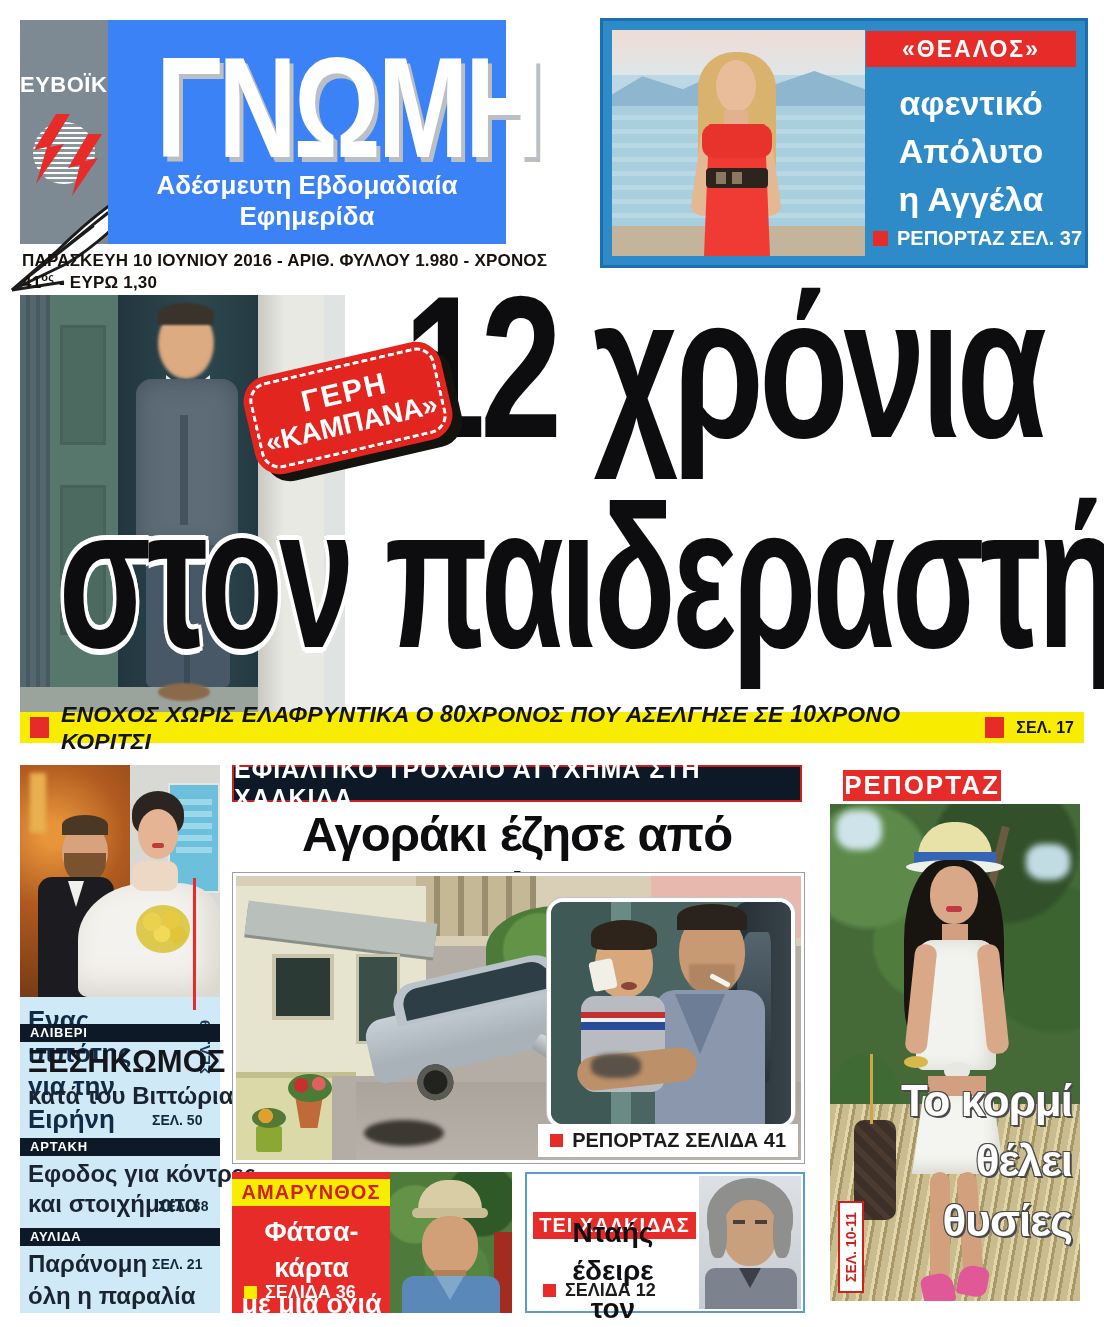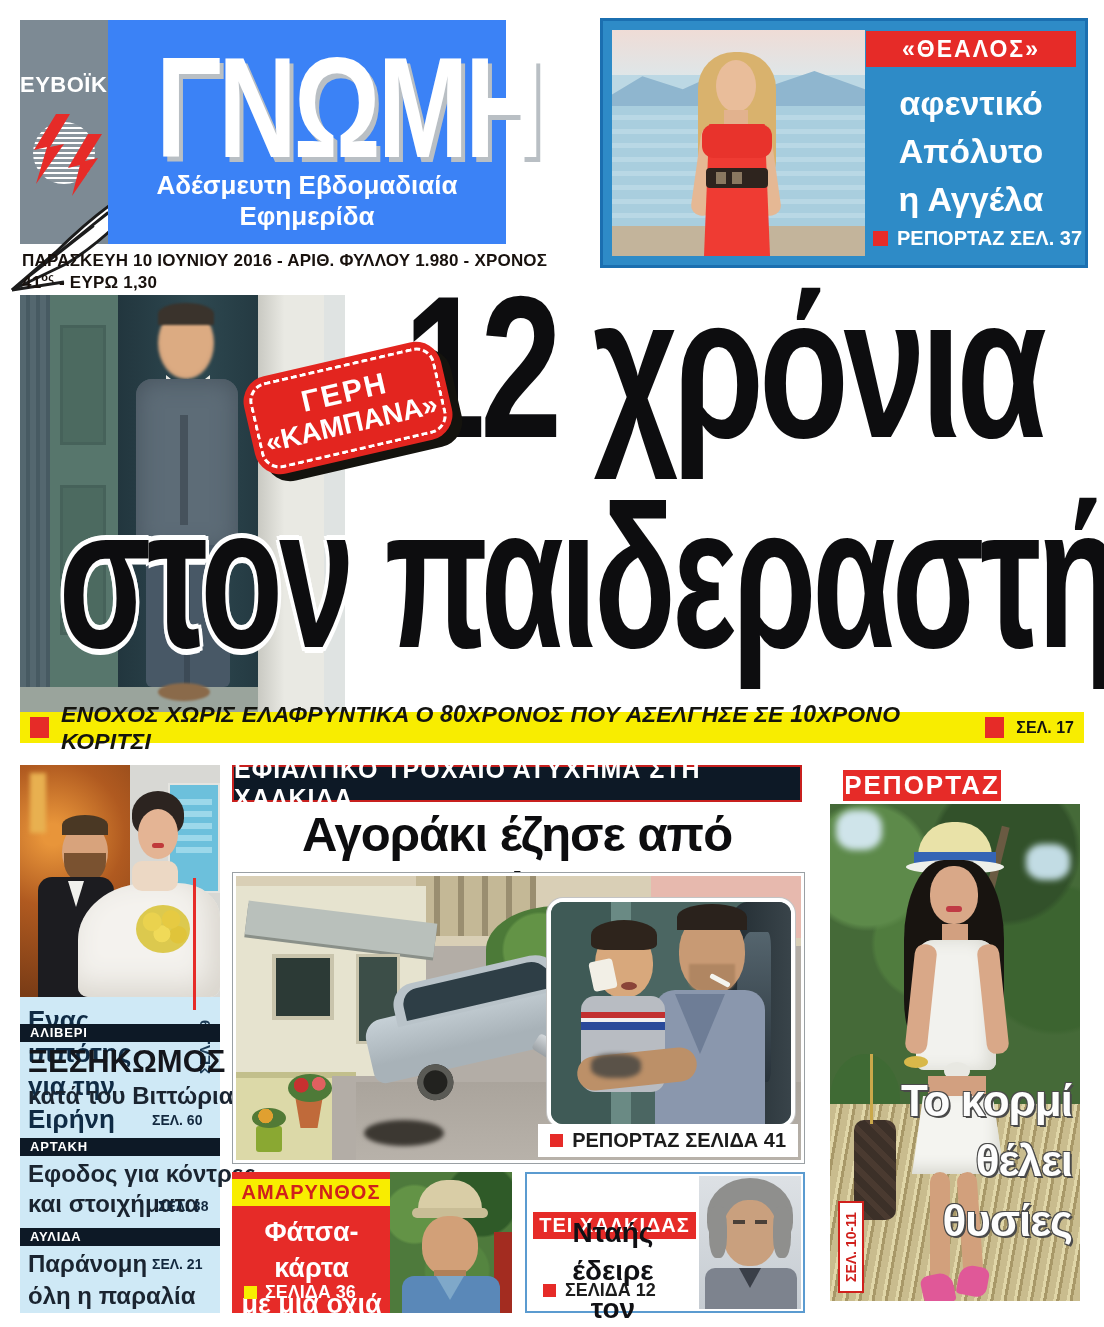--- a/index.html
+++ b/index.html
@@ -223,21 +223,21 @@
   <div class="lead-rule"></div>
   <div class="lead-page">ΣΕΛ. 39</div>
   <div class="lead-text">
     <div>Ενας ιππότης</div>
     <div>για την Ειρήνη</div>
   </div>
 
   <div class="kicker-bar" style="top:1024px;">ΑΛΙΒΕΡΙ</div>
   <div class="lc-t1" style="top:1044px;font-size:31px;">ΞΕΣΗΚΩΜΟΣ</div>
   <div class="lc-t2" style="top:1082px;font-size:24px;font-weight:700;">κατά του Βιττώρια</div>
-  <div class="lc-page p" style="left:152px;top:1112px;">ΣΕΛ. 60</div>
+  <div class="lc-page p" style="left:152px;top:1112px;">ΣΕΛ. 50</div>
 
   <div class="kicker-bar" style="top:1138px;">ΑΡΤΑΚΗ</div>
   <div class="lc-t2" style="top:1160px;font-size:24px;font-weight:700;">Εφοδος για κόντρες</div>
   <div class="lc-t2" style="top:1190px;font-size:24px;font-weight:700;">και στοιχήματα</div>
   <div class="lc-page p" style="left:158px;top:1198px;">ΣΕΛ. 38</div>
 
   <div class="kicker-bar" style="top:1228px;">ΑΥΛΙΔΑ</div>
   <div class="lc-t2" style="top:1250px;font-size:24px;font-weight:700;">Παράνομη</div>
   <div class="lc-page p" style="left:152px;top:1256px;">ΣΕΛ. 21</div>
   <div class="lc-t2" style="top:1282px;font-size:24px;font-weight:700;">όλη η παραλία</div>

